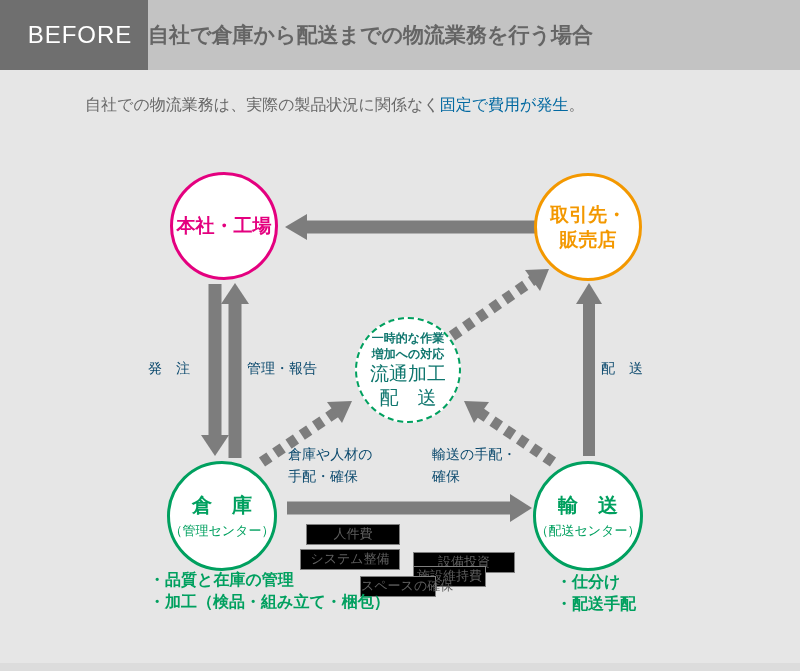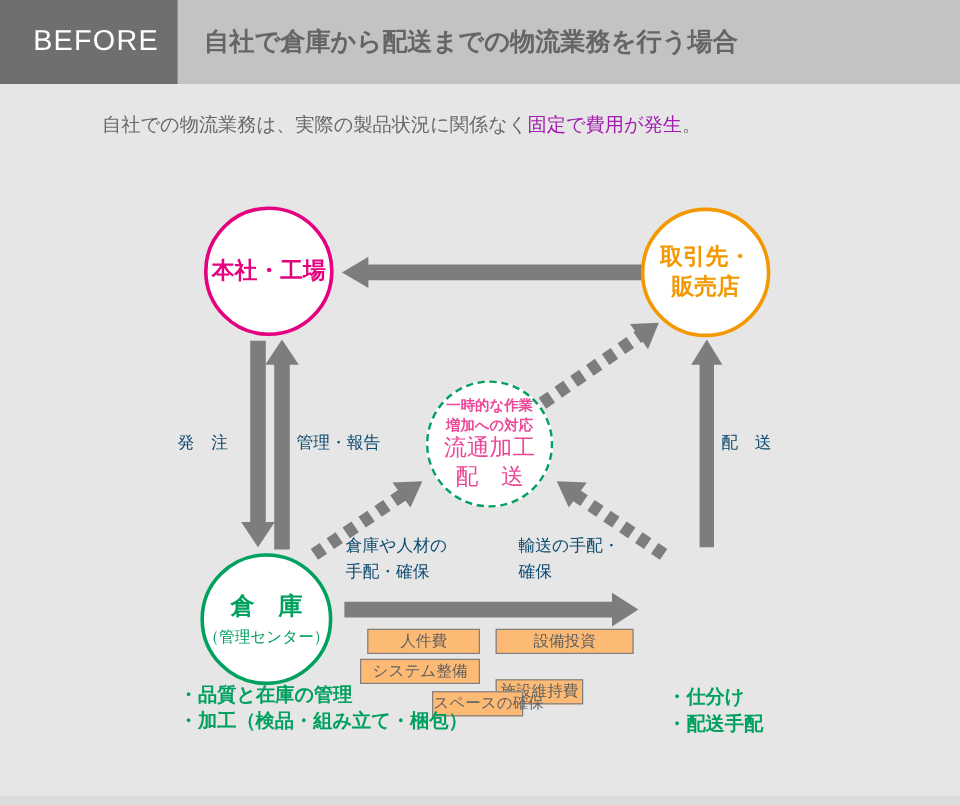--- a/index.html
+++ b/index.html
@@ -18,32 +18,32 @@
     background: #6f6f6f;
     color: #ffffff;
     display: flex; align-items: center; justify-content: center;
     font-size: 24px; letter-spacing: 1px;
   }
   .titlebar {
     position: absolute; left: 148px; top: 0;
     width: 652px; height: 70px;
     background: #c3c3c3;
     display: flex; align-items: center;
-    padding-left: 22px; box-sizing: border-box;
+    box-sizing: border-box;
   }
   .titlebar .title {
     font-size: 21px; font-weight: bold; color: #656565;
   }
   
   .desc {
     position: absolute; left: 85px; top: 90px;
     font-size: 16px; line-height: 30px; color: #696969;
     white-space: nowrap;
   }
-  .desc .hl { color: #a21caf; }
+  .desc .hl { color: #0369a1; }
   
   svg.arrows { position: absolute; left: 0; top: 0; pointer-events: none; }
   
   .node {
     position: absolute; background: #fff; border-radius: 50%;
     display: flex; flex-direction: column; align-items: center; justify-content: center;
     text-align: center; box-sizing: border-box;
   }
   .node-hq {
     left: 170px; top: 172px; width: 108px; height: 108px;
@@ -58,33 +58,33 @@
   .node-green {
     border: 3px solid #00a05f; color: #00a05f;
     width: 110px; height: 110px; text-align: center;
   }
   .node-wh { left: 167px; top: 461px; }
   .node-tr { left: 533px; top: 461px; }
   .node-green .main { font-size: 20px; font-weight: bold; }
   .node-green .sub  { font-size: 13px; margin-top: 3px; white-space: nowrap; }
   .node-center {
     left: 355px; top: 317px; width: 106px; height: 106px;
-    border: 2px dashed #00a05f; color: #ec4899;
+    border: 2px dashed #00a05f; color: #0f766e;
   }
   .node-center .note { font-size: 12px; font-weight: bold; line-height: 16px; }
   .node-center .big  { font-size: 19px; line-height: 24px; }
   .node-center .big:first-of-type { margin-top: 3px; }
   
   .elabel {
     position: absolute; font-size: 14px; color: #0c4a6e; white-space: nowrap;
   }
   .elabel-2l { line-height: 22px; }
   
   .cost {
-    position: absolute; background: #fdba74;
+    position: absolute; background: #000000;
     border: 1.5px solid #7f7f7f; color: #5f5f5f;
     font-size: 13px; text-align: center;
     height: 21px; line-height: 18px; box-sizing: border-box;
     white-space: nowrap;
   }
   
   .gnotes {
     position: absolute; color: #00a05f; font-size: 16px;
     font-weight: bold; line-height: 22px; white-space: nowrap;
   }
@@ -160,20 +160,24 @@
   <div class="node node-clients">
     <span>取引先・</span>
     <span>販売店</span>
   </div>
 
   <div class="node node-green node-wh">
     <span class="main">倉　庫</span>
     <span class="sub">（管理センター）</span>
   </div>
 
+  <div class="node node-green node-tr">
+    <span class="main">輸　送</span>
+    <span class="sub">（配送センター）</span>
+  </div>
 
   <div class="node node-center">
     <span class="note">一時的な作業</span>
     <span class="note">増加への対応</span>
     <span class="big">流通加工</span>
     <span class="big">配　送</span>
   </div>
 
   <div class="elabel" style="left:148px; top:360px;">発　注</div>
   <div class="elabel" style="left:247px; top:360px;">管理・報告</div>
@@ -182,21 +186,21 @@
   <div class="elabel elabel-2l" style="left:288px; top:443px;">
     <div>倉庫や人材の</div>
     <div>手配・確保</div>
   </div>
   <div class="elabel elabel-2l" style="left:432px; top:443px;">
     <div>輸送の手配・</div>
     <div>確保</div>
   </div>
 
   <div class="cost" style="left:306px; top:524px; width:94px;">人件費</div>
-  <div class="cost" style="left:413px; top:524px; width:115px;">設備投資</div>
+  <div class="cost" style="left:413px; top:552px; width:102px;">設備投資</div>
   <div class="cost" style="left:300px; top:549px; width:100px;">システム整備</div>
   <div class="cost" style="left:413px; top:549px; width:73px;margin-top:17px;">施設維持費</div>
   <div class="cost" style="left:360px; top:576px; width:76px;">スペースの確保</div>
 
   <div class="gnotes" style="left:149px; top:569px;">
     <div>・品質と在庫の管理</div>
     <div>・加工（検品・組み立て・梱包）</div>
   </div>
   <div class="gnotes" style="left:556px; top:571px;">
     <div>・仕分け</div>

